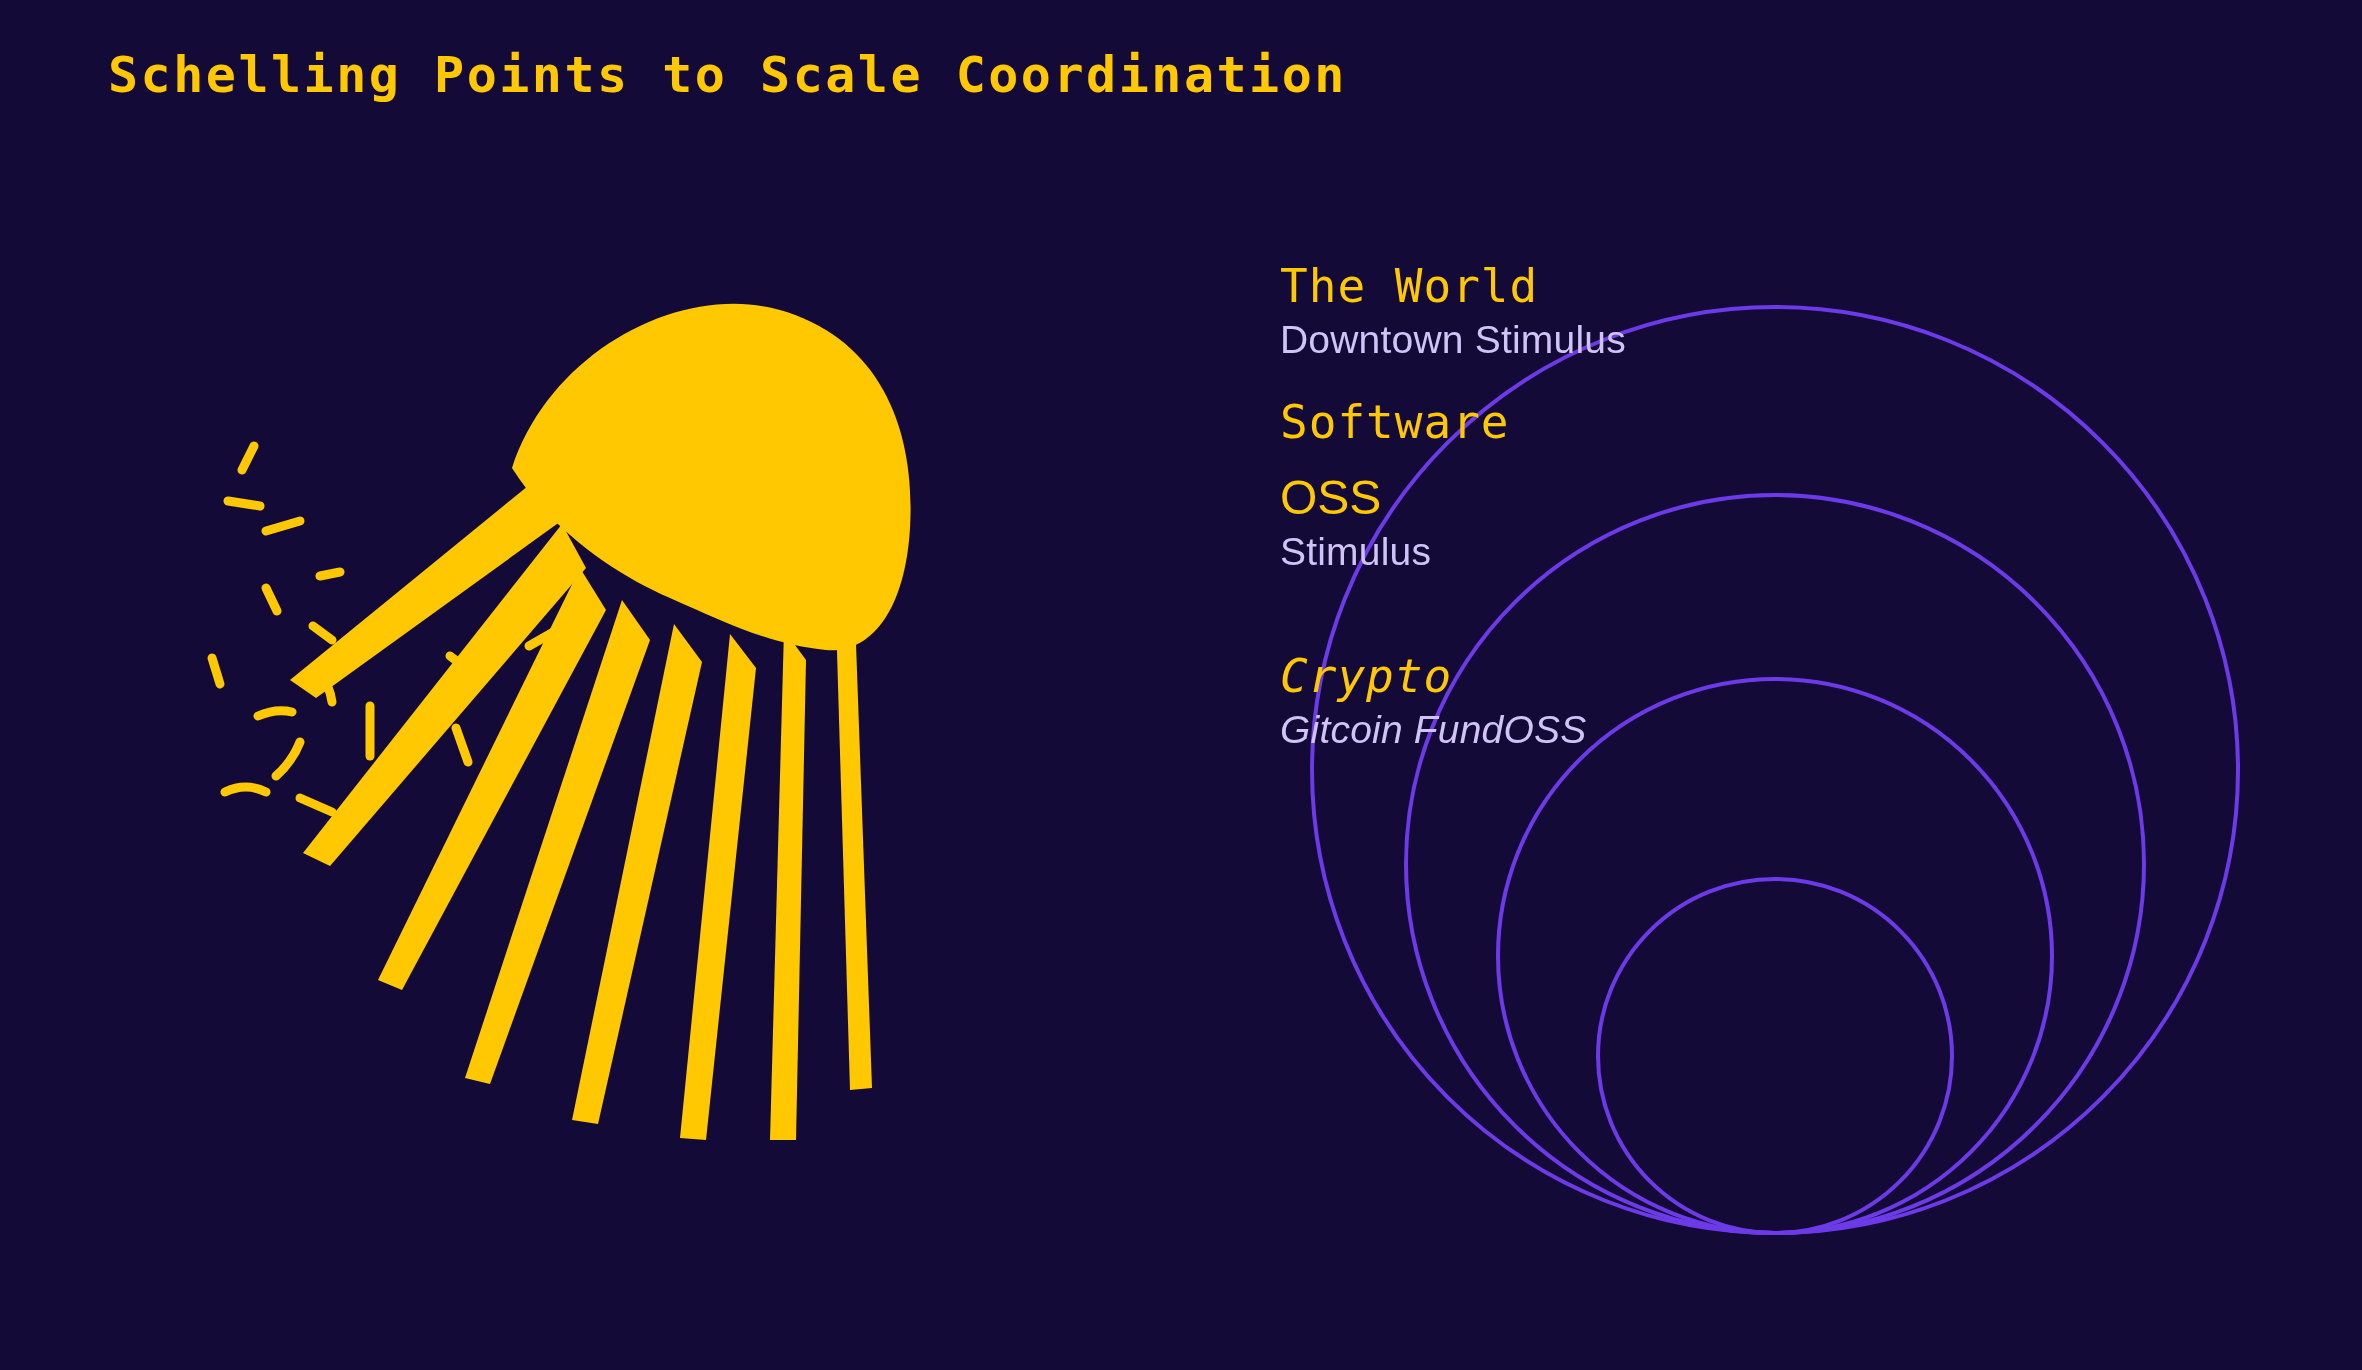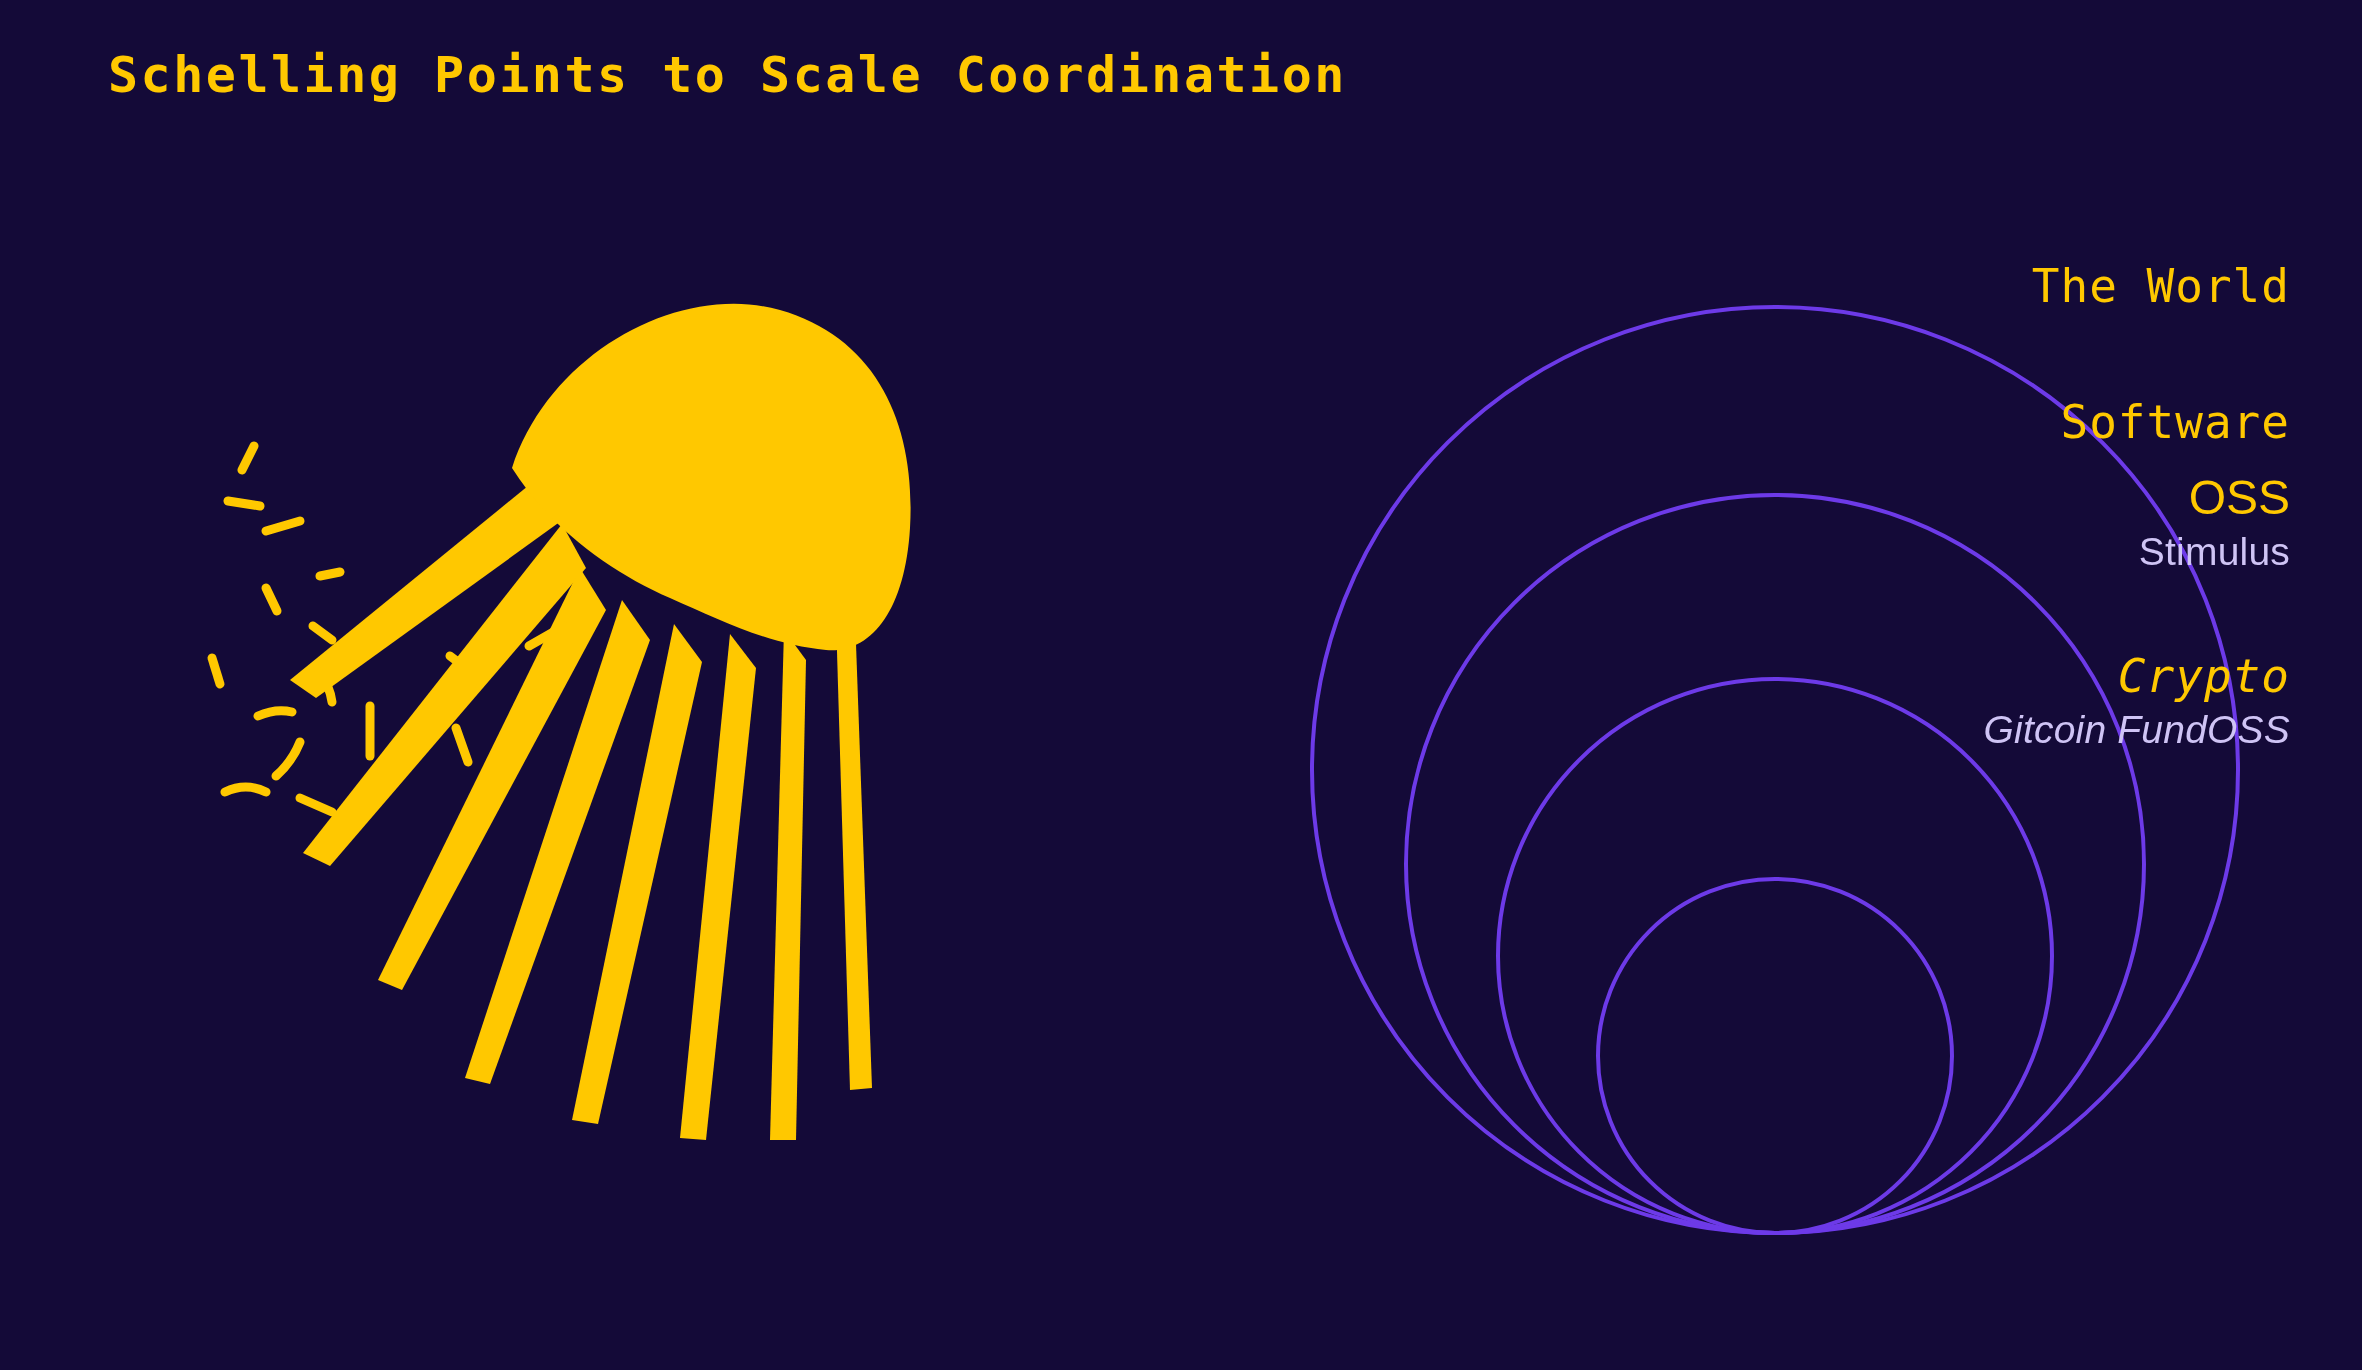--- a/index.html
+++ b/index.html
@@ -50,21 +50,21 @@
     left: 1280px;
     top: 280px;
     width: 1010px;
     height: 990px;
   }
 
   .ring-label {
     position: absolute;
     width: 100%;
     left: 0;
-    text-align: right;
+    text-align: left;
     pointer-events: none;
   }
   .ring-title {
     font-family: "DejaVu Sans Mono", "Liberation Mono", monospace;
     font-size: 46px;
     font-weight: 400;
     color: #FFC800;
     letter-spacing: 1px;
     line-height: 1.15;
     white-space: nowrap;
@@ -147,20 +147,21 @@
     <svg width="1010" height="990" viewBox="0 0 1010 990" xmlns="http://www.w3.org/2000/svg" fill="none" stroke="#6d3ae8" stroke-width="4">
       <circle cx="495" cy="490" r="463"></circle>
       <circle cx="495" cy="584" r="369"></circle>
       <circle cx="495" cy="676" r="277"></circle>
       <circle cx="495" cy="776" r="177"></circle>
     </svg>
 
     
     <div class="ring-label" style="top:-20px;">
       <div class="ring-title">The World</div>
+      <div class="ring-sub">Downtown Stimulus</div>
     </div>
 
     
     <div class="ring-label" style="top:116px;">
       <div class="ring-title">Software</div>
       <div class="ring-sub"></div>
     </div>
 
     
     <div class="ring-label" style="top:190px;">

